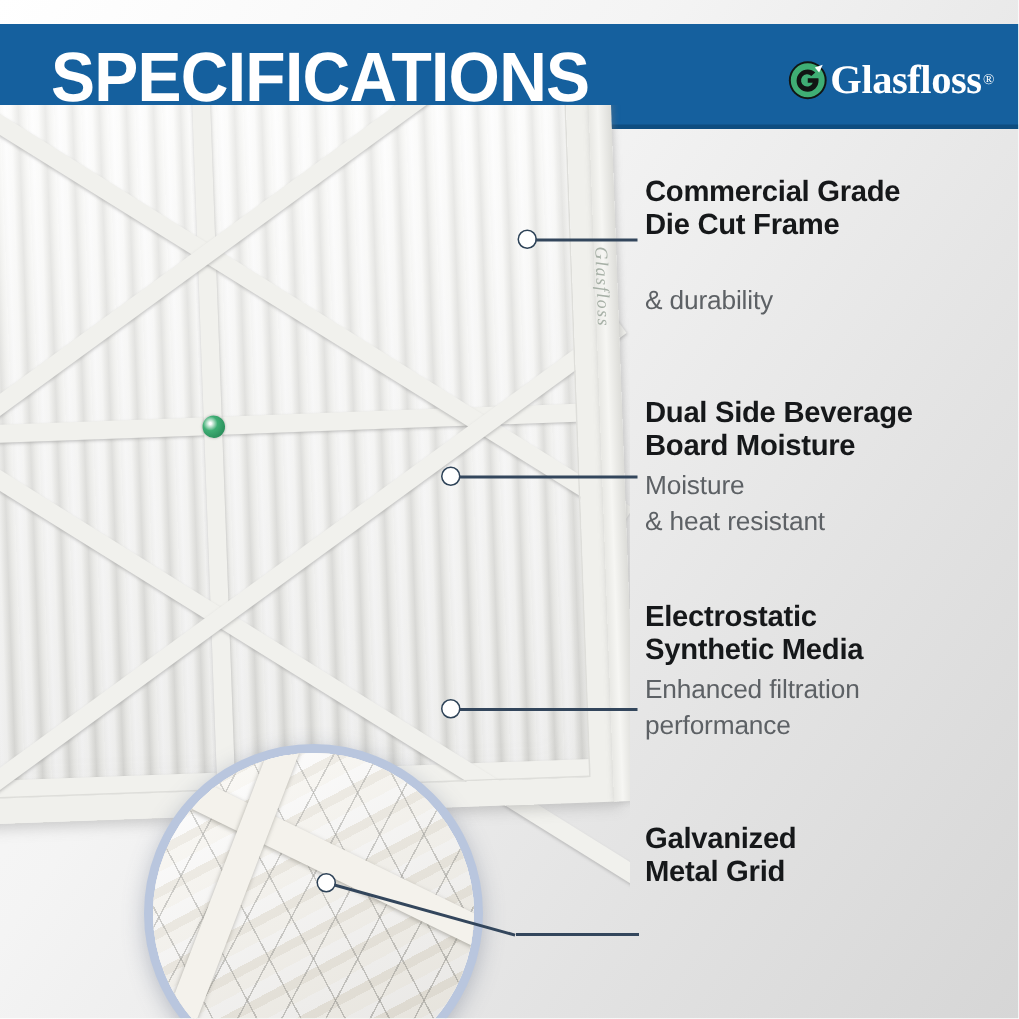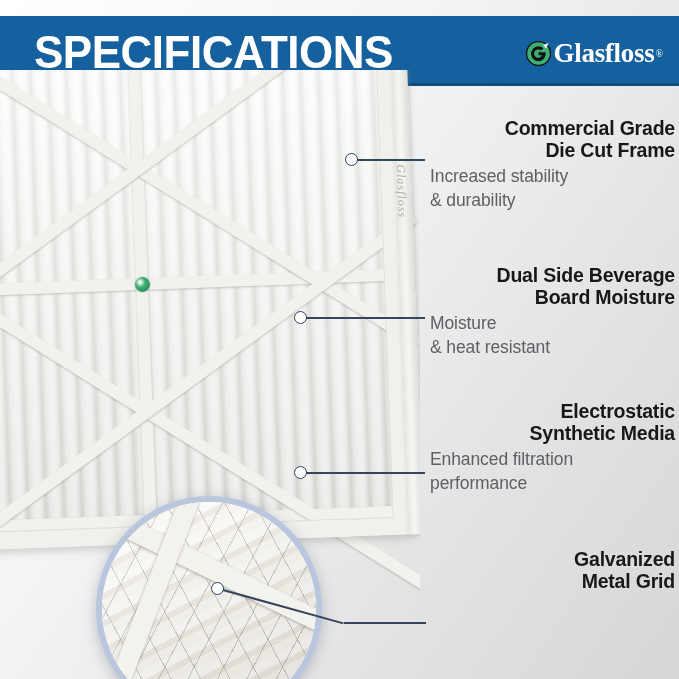--- a/index.html
+++ b/index.html
@@ -73,21 +73,21 @@
          #f6f3ec;}
   #mag-media:after{content:"";position:absolute;inset:0;
          background:linear-gradient(150deg,rgba(255,255,255,.45),rgba(170,165,155,.30));}
   .mag-brace{position:absolute;background:#f4f2ec;box-shadow:0 1px 3px rgba(120,118,110,.55);}
   #mb1{left:-10%;top:26%;width:120%;height:20px;transform:rotate(26deg);}
   #mb2{left:18%;top:-14%;width:20px;height:120%;transform:rotate(21deg);}
 
   
   .callout{position:absolute;left:430px;width:245px;}
   .c-title{font-size:19.5px;font-weight:bold;color:#16181a;line-height:22px;
-           letter-spacing:-0.2px;text-align:right;}
+           letter-spacing:-0.2px;}
   .c-sub{font-size:17.5px;color:#5d6165;line-height:24px;margin-top:3px;
          letter-spacing:-0.1px;}
 
   
   .leader{position:absolute;height:1.5px;background:#33465c;}
   .dot{position:absolute;width:13px;height:13px;border-radius:50%;
        border:1.6px solid #2d4257;background:#ffffff;box-sizing:border-box;}
   #diag4{position:absolute;width:125px;height:1.5px;background:#33465c;
          transform-origin:0 50%;}
 </style>
@@ -153,21 +153,21 @@
   <div class="dot" style="left:211px;top:582px;"></div>
   <div id="diag4" style="left:223px;top:589px;transform:rotate(15.5deg);"></div>
   <div class="leader" style="left:344px;top:622px;width:82px;"></div>
 
   <div class="callout" style="top:117px;">
     <div class="c-title">
       <span>Commercial Grade</span><br>
       <span>Die Cut Frame</span>
     </div>
     <div class="c-sub">
-      <span>Increased stability</span><br>
+      <br>
       <span>&amp; durability</span>
     </div>
   </div>
 
   <div class="callout" style="top:264px;">
     <div class="c-title">
       <span>Dual Side Beverage</span><br>
       <span>Board Moisture</span>
     </div>
     <div class="c-sub">

